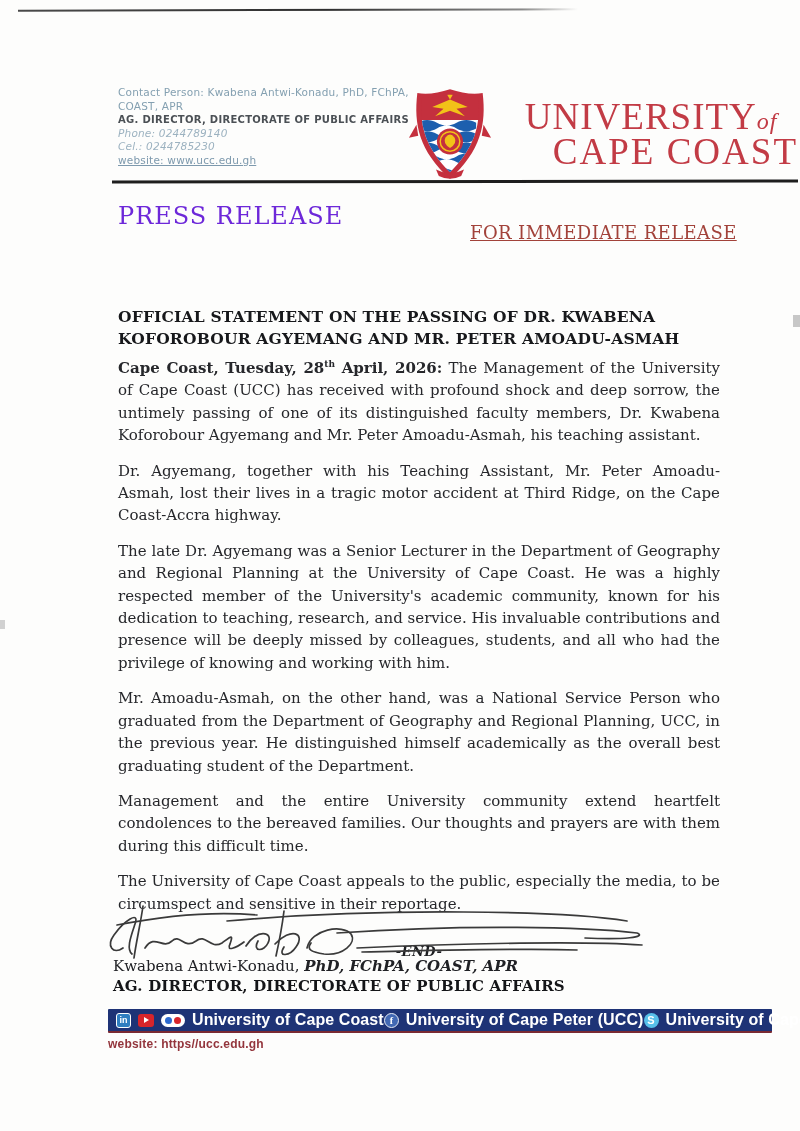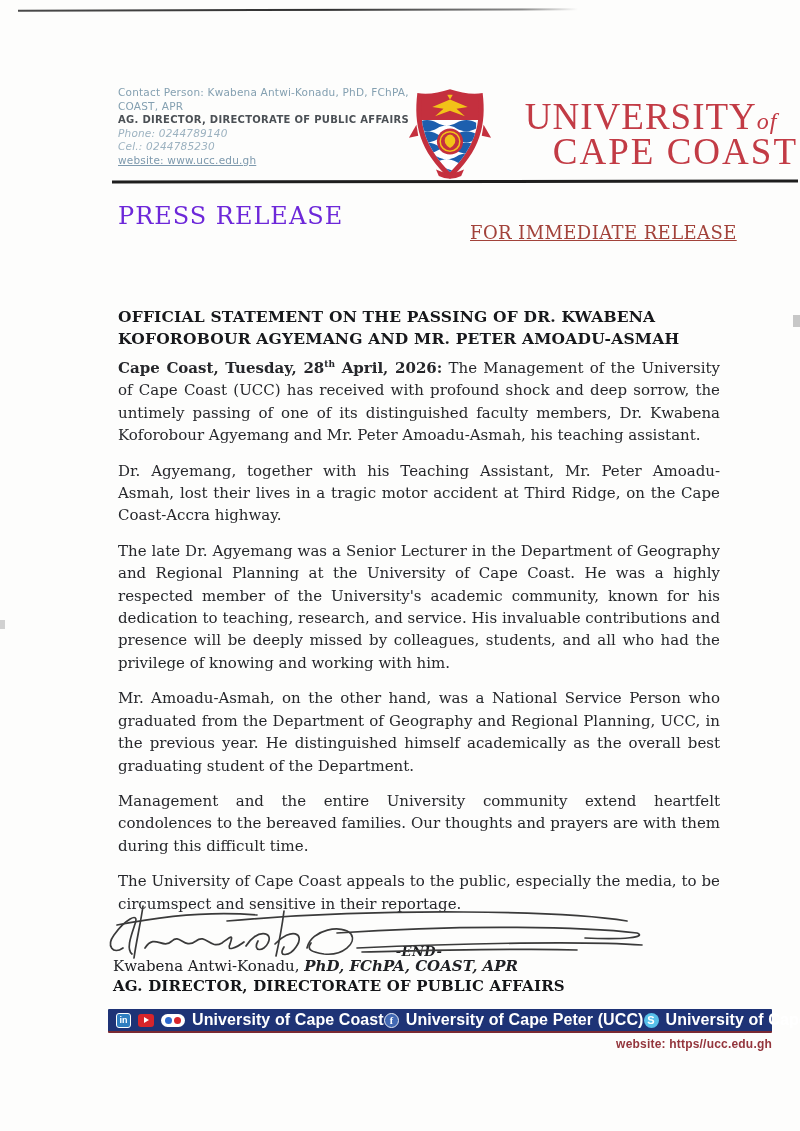--- a/index.html
+++ b/index.html
@@ -72,21 +72,21 @@
   .ic-yt::after { content:""; position:absolute; left:6px; top:3.5px; border-left:5px solid #fff;
     border-top:3px solid transparent; border-bottom:3px solid transparent; }
   .ic-fl { width:24px; height:13px; background:#fff; border-radius:7px; display:inline-flex; align-items:center; justify-content:center; gap:2px; }
   .ic-fl i { width:7px; height:7px; border-radius:50%; display:block; }
   .ic-fl .b { background:#2d6ad0; } .ic-fl .r { background:#d8252b; }
   .ic-fb { width:15px; height:15px; border-radius:50%; background:#4268b3; border:1px solid #e8ecf5;
     color:#fff; font:bold 10px "Liberation Serif",serif; }
   .ic-sk { width:15px; height:15px; border-radius:50%; background:#57c0ea;
     color:#fff; font:bold 11px "Liberation Sans",sans-serif; }
   .ic-tw { width:16px; height:16px; border-radius:50%; background:#55acee; }
-  .footer-site { position:absolute; left:108px; top:1037px; width:664px; text-align:right;
+  .footer-site { position:absolute; left:108px; top:1037px; width:664px; text-align:left;
     font-family:"Liberation Sans", sans-serif; font-weight:bold; font-size:12px; color:#93353c; letter-spacing:.2px; }
 </style>
 </head>
 <body>
 
 <div class="page">
 
   <div class="scan-top-line"></div>
   <div class="scan-smudge-right"></div>
   <div class="scan-smudge-left"></div>

